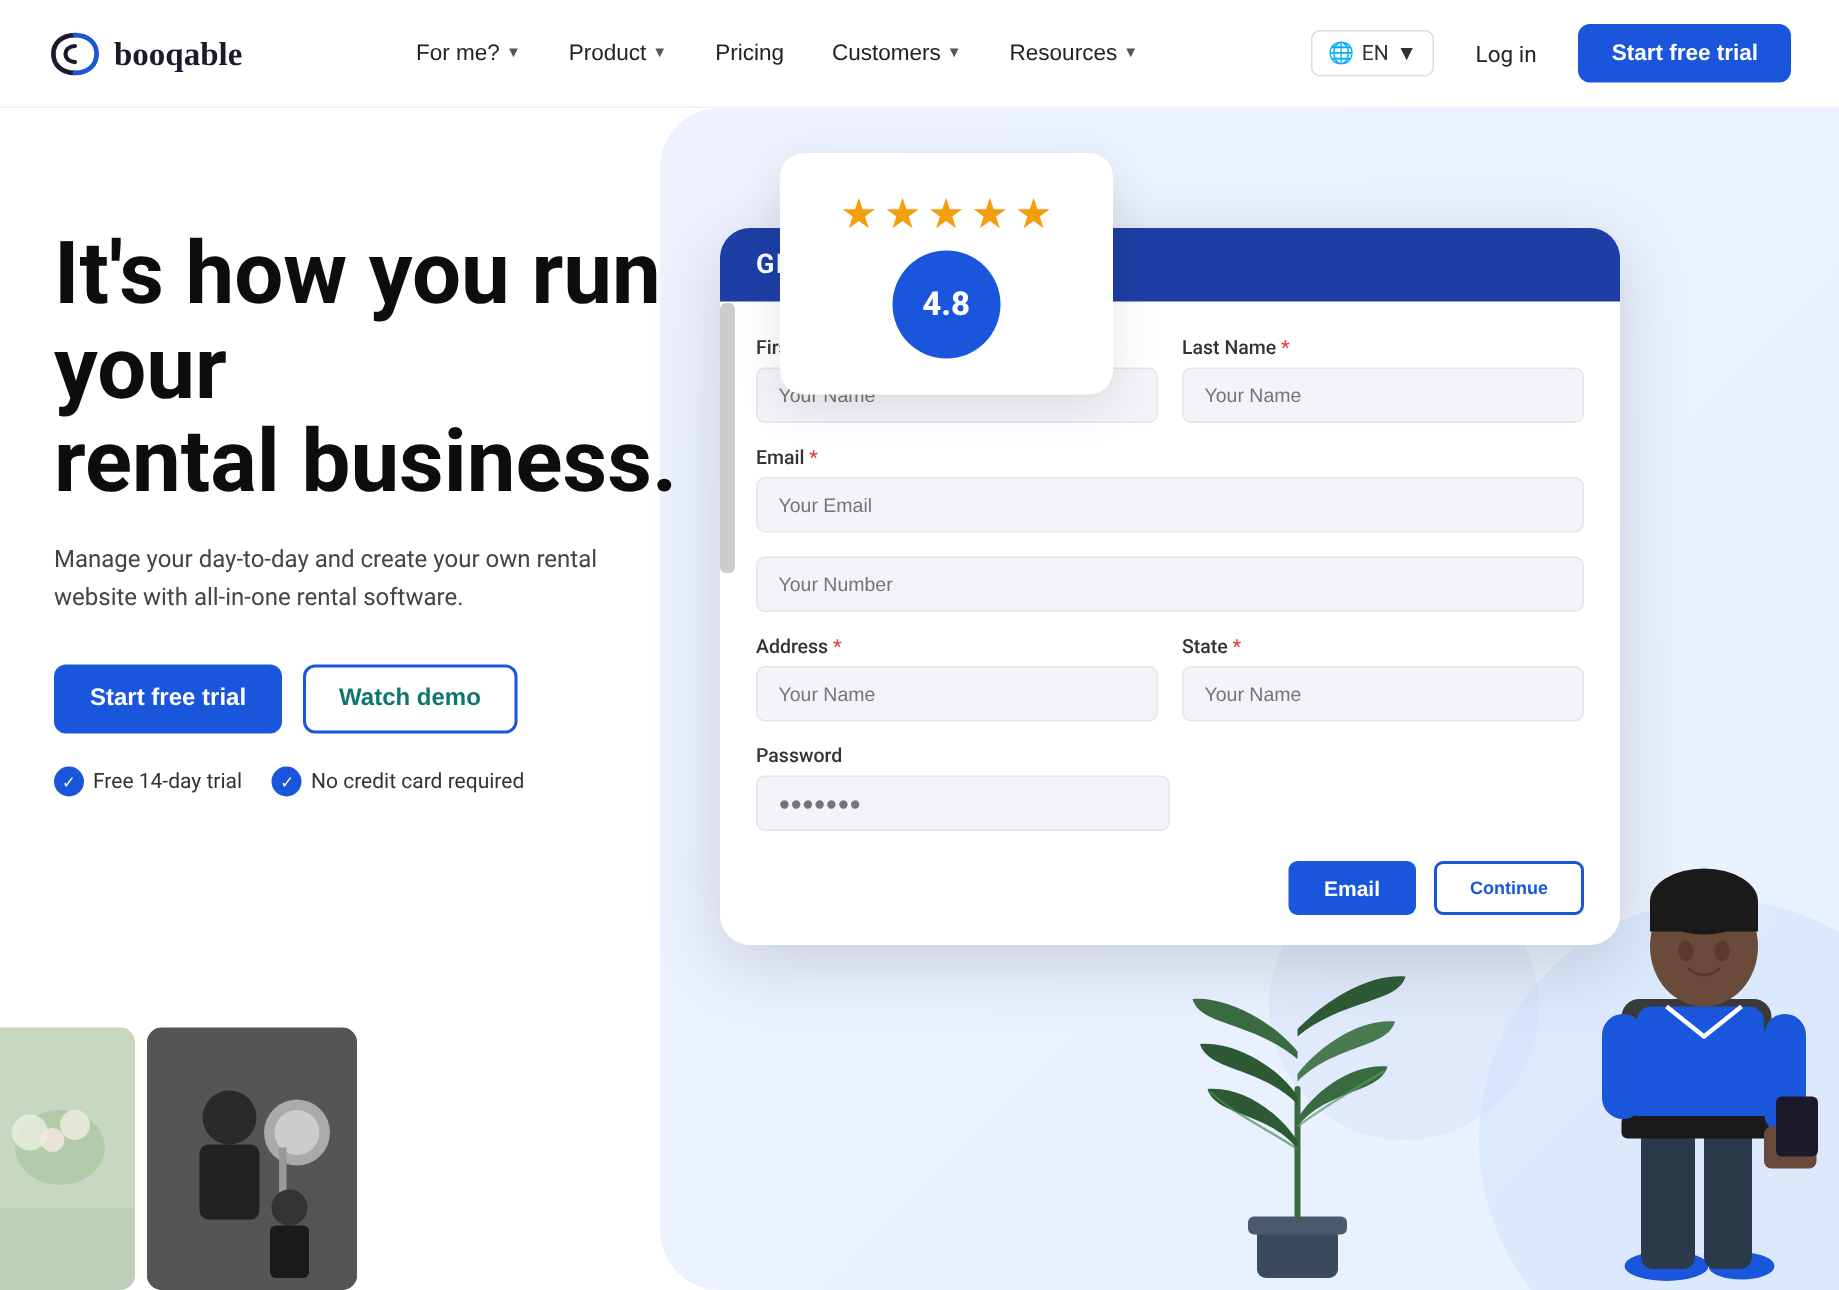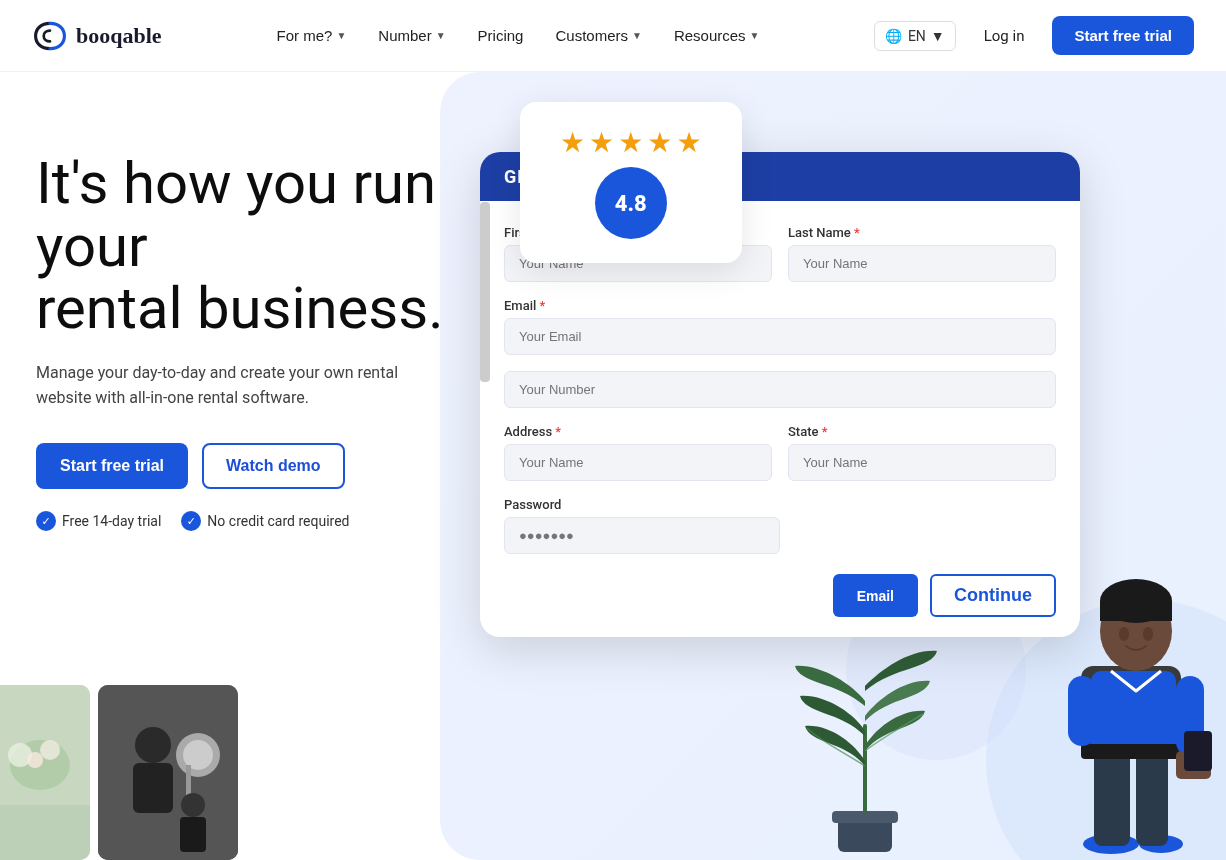--- a/index.html
+++ b/index.html
@@ -44,29 +44,29 @@
       padding: 80px 0 40px 36px;
       position: relative; z-index: 2;
     }
     .hero-right {
       flex: 1; position: relative;
       background: linear-gradient(135deg, #eef2ff 0%, #e8f0fe 100%);
       border-radius: 40px 0 0 40px;
       margin-left: -20px;
     }
 
-    .hero-heading { font-size: 58px; font-weight: 400; line-height: 1.08; color: #0d0d0d; margin-bottom: 20px; }
+    .hero-heading { font-size: 58px; font-weight: 700; line-height: 1.08; color: #0d0d0d; margin-bottom: 20px; }
     .hero-subtext { font-size: 16px; color: #444; line-height: 1.6; max-width: 380px; margin-bottom: 32px; }
     .hero-buttons { display: flex; gap: 14px; margin-bottom: 22px; }
     .btn-primary {
       background: #1a56db; color: #fff; border: none; border-radius: 8px;
       padding: 14px 24px; font-size: 16px; font-weight: 600; cursor: pointer;
     }
     .btn-outline {
-      background: #fff; color: #1d4ed8; border: 2px solid #1a56db; border-radius: 8px;
+      background: #fff; color: #0f766e; border: 2px solid #1a56db; border-radius: 8px;
       padding: 12px 22px; font-size: 16px; font-weight: 600; cursor: pointer;
     }
     .hero-badges { display: flex; align-items: center; gap: 20px; }
     .hero-badge { display: flex; align-items: center; gap: 6px; font-size: 14px; color: #333; }
     .badge-check {
       width: 20px; height: 20px; border-radius: 50%; background: #1a56db;
       display: flex; align-items: center; justify-content: center; color: #fff; font-size: 11px;
     }
 
     
@@ -111,21 +111,21 @@
       border-radius: 6px; padding: 10px 14px; font-size: 13px; color: #000000;
       outline: none;
     }
     .form-actions { display: flex; gap: 12px; margin-top: 20px; justify-content: flex-end; }
     .btn-save {
       background: #1a56db; color: #fff; border: none; border-radius: 6px;
       padding: 10px 24px; font-size: 14px; font-weight: 600; cursor: pointer;
     }
     .btn-continue {
       background: #fff; color: #1a56db; border: 2px solid #1a56db; border-radius: 6px;
-      padding: 9px 22px; font-size: 18px; font-weight: 600; cursor: pointer;
+      padding: 9px 22px; font-size: 12px; font-weight: 600; cursor: pointer;
     }
 
     .bg-circle-large {
       position: absolute; width: 320px; height: 320px; border-radius: 50%;
       background: #c7d9f8; opacity: 0.35; bottom: -60px; right: -80px; z-index: 1;
     }
     .bg-circle-medium {
       position: absolute; width: 180px; height: 180px; border-radius: 50%;
       background: #c7d9f8; opacity: 0.25; bottom: 100px; right: 200px; z-index: 1;
     }
@@ -156,21 +156,21 @@
     </svg>
     <span class="nav-logo-text">booqable</span>
   </a>
 
   <div class="nav-links">
     <button class="nav-link">
       <span>For me?</span>
       <span class="chevron">▼</span>
     </button>
     <button class="nav-link">
-      <span>Number</span>
+      <span>Product</span>
       <span class="chevron">▼</span>
     </button>
     <button class="nav-link">
       <span>Pricing</span>
     </button>
     <button class="nav-link">
       <span>Customers</span>
       <span class="chevron">▼</span>
     </button>
     <button class="nav-link">

